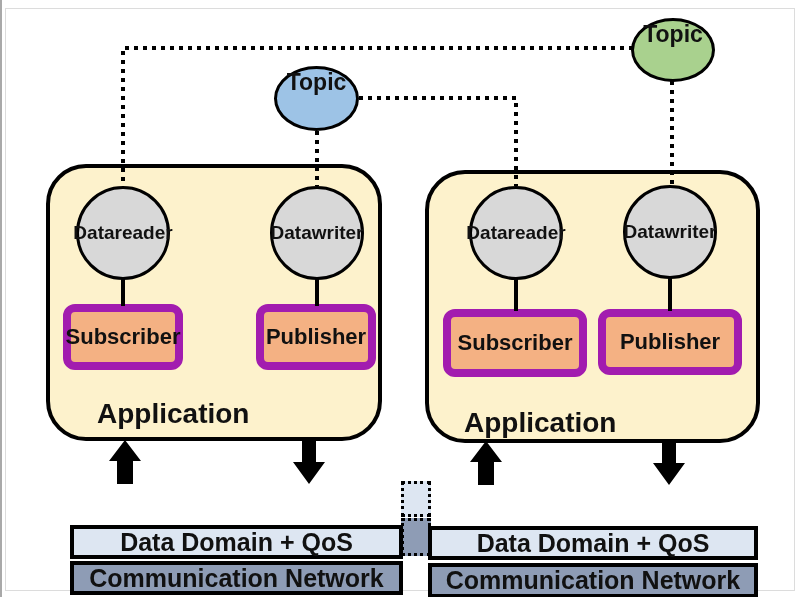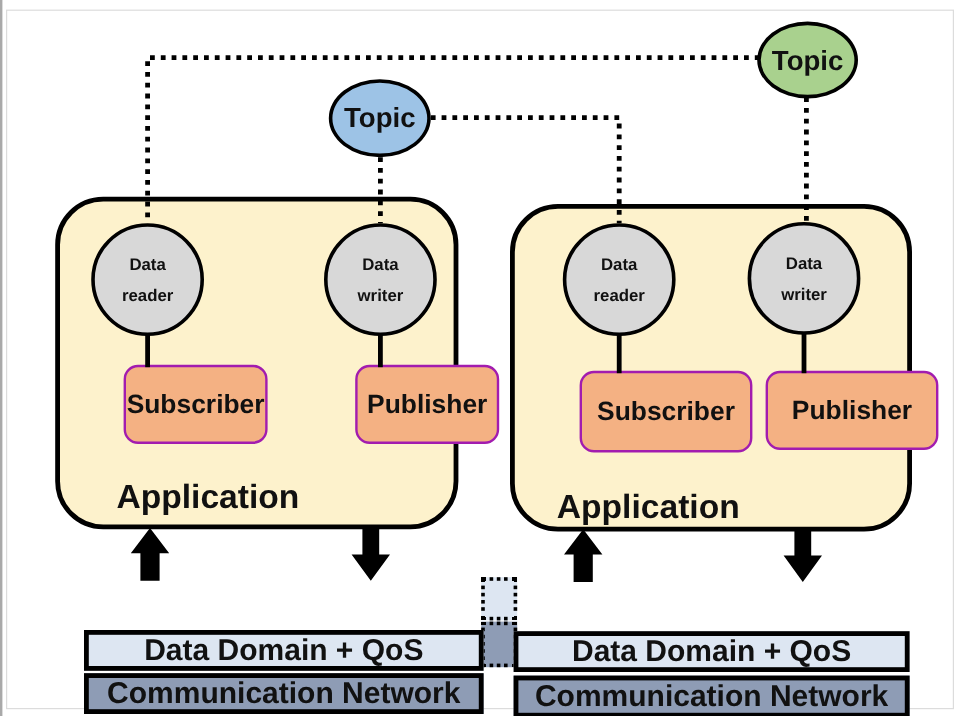--- a/index.html
+++ b/index.html
@@ -20,34 +20,34 @@
     position:absolute;left:0;top:0;z-index:6;pointer-events:none;
   }
   .overlay .dotted{fill:none;stroke:#000;stroke-width:4;stroke-dasharray:4 5;stroke-linecap:butt;}
   .overlay .solid{fill:none;stroke:#000;stroke-width:4;}
   .overlay .arrow{fill:#000;stroke:none;}
   .app-box{
     position:absolute;border:4px solid #000;border-radius:40px;z-index:2;
   }
   .node-circle{
     position:absolute;width:94px;height:94px;border:3px solid #000;border-radius:50%;
-    display:flex;flex-direction:column;align-items:center;justify-content:center;
-    font-size:14px;line-height:26px;text-align:center;z-index:3;
+    display:flex;flex-direction:row;align-items:center;justify-content:center;
+    font-size:19px;line-height:26px;text-align:center;z-index:3;
   }
   .endpoint{
-    position:absolute;border:2px solid #a21caf;border-radius:12px;
+    position:absolute;border:8px solid #a21caf;border-radius:12px;
     display:flex;align-items:center;justify-content:center;
-    font-size:22px;z-index:3;margin-left:40px;
+    font-size:22px;z-index:3;
   }
   .app-title{
     position:absolute;font-size:28px;z-index:3;white-space:nowrap;
   }
   .topic{
     position:absolute;border:3px solid #000;border-radius:50%;
-    display:flex;align-items:center;justify-content:center;
+    display:flex;justify-content:center;
     font-size:23px;z-index:4;
   }
   .bar{
     position:absolute;border:4px solid #000;
     display:flex;align-items:center;justify-content:center;
     font-size:25px;z-index:2;white-space:nowrap;margin-top:43px;
   }
   .bridge{
     position:absolute;border:3px dotted #000;z-index:1;
   }

